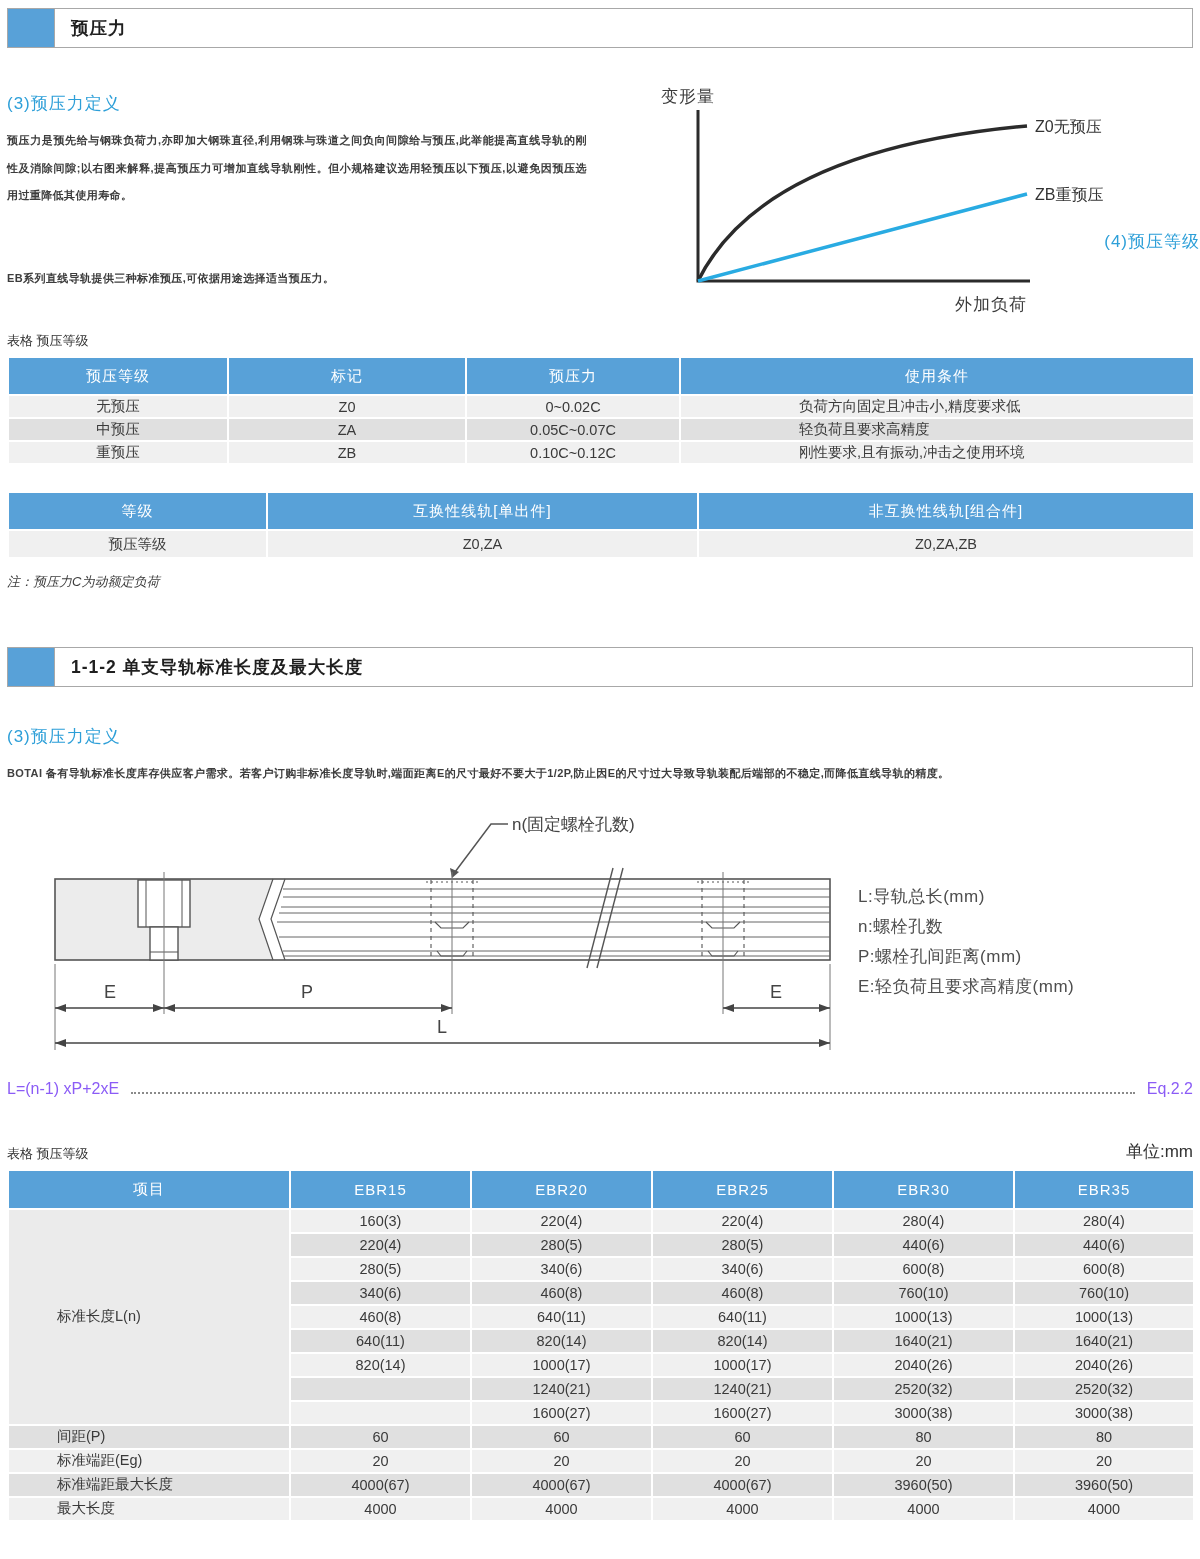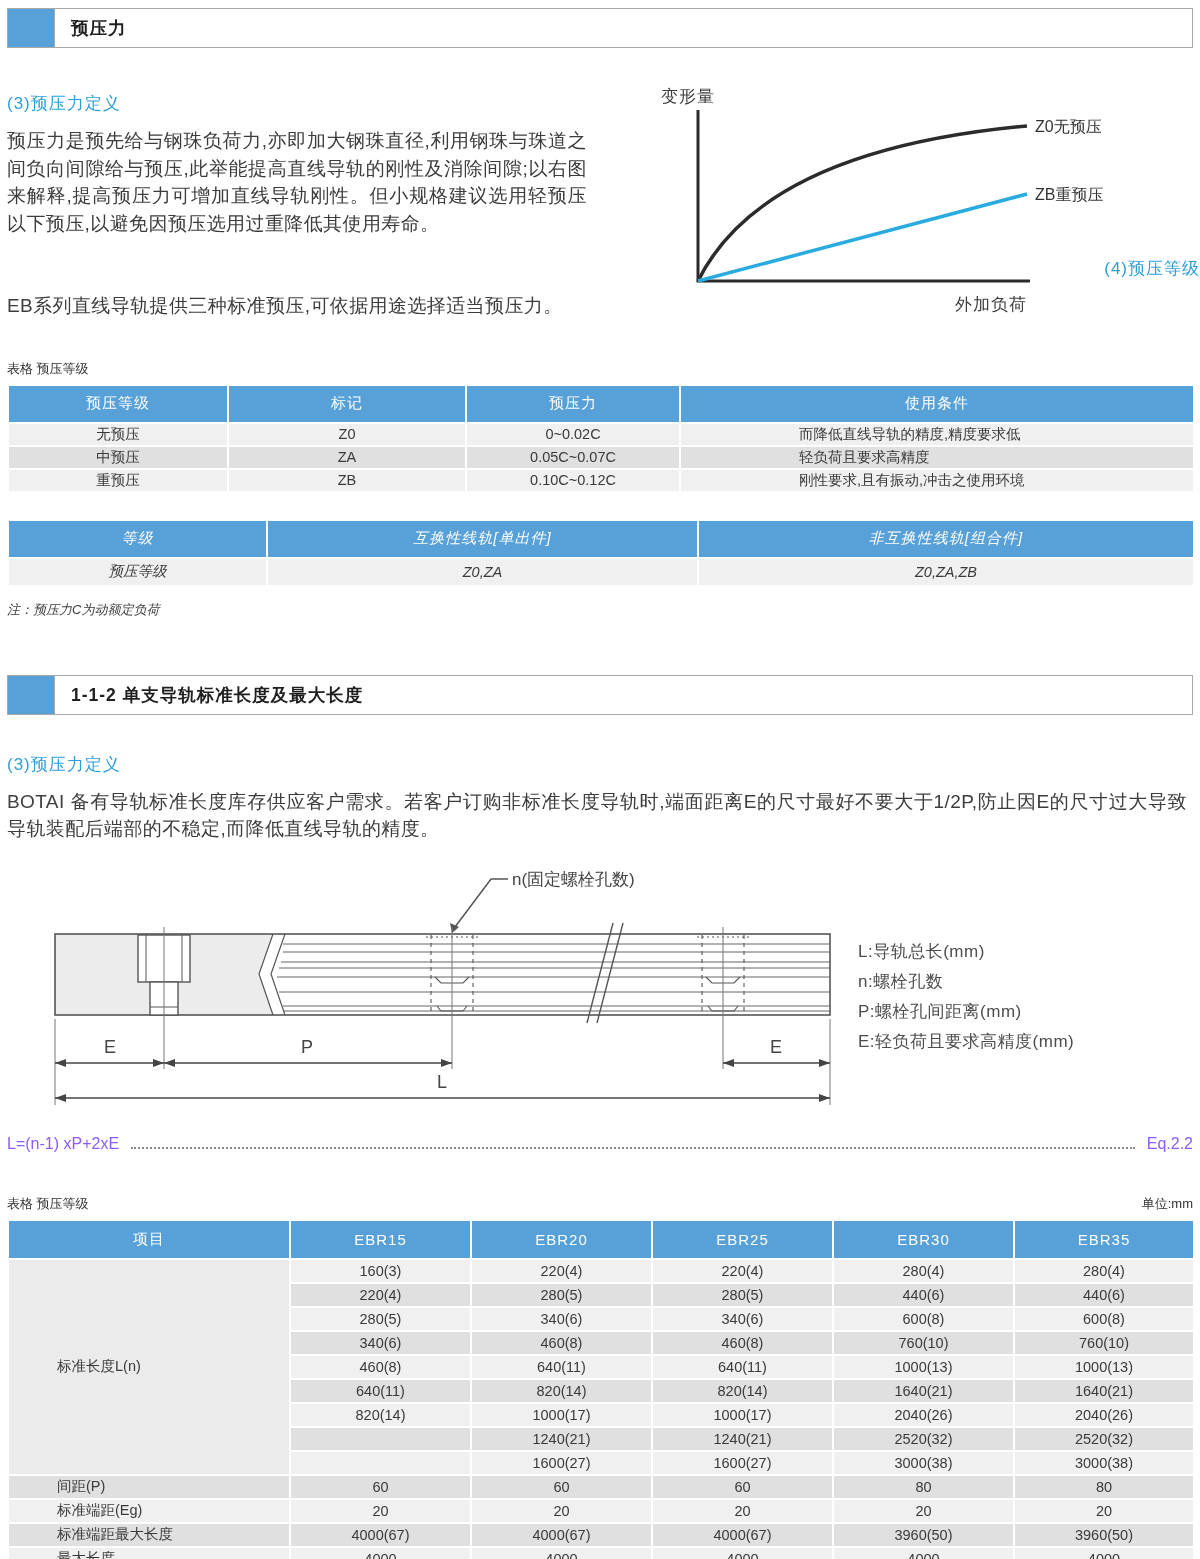--- a/index.html
+++ b/index.html
@@ -9,62 +9,62 @@
   
   .sec-bar{margin:8px 7px 0 7px;height:38px;border:1px solid #a8a8a8;display:flex;align-items:stretch;background:#fff;}
   .bar-sq{width:46px;background:#58a1d8;border-right:1px solid #a8a8a8;}
   .bar-title{display:flex;align-items:center;margin-left:16px;font-size:17.5px;font-weight:bold;color:#1f1f1f;letter-spacing:1px;}
 
   
   h3.blue{margin:0 0 0 7px;font-size:17px;font-weight:normal;color:#2d9fd8;letter-spacing:1px;}
   .h3-1{margin-top:44px !important;}
   .h3-2{margin-top:20px !important;text-align:right;}
   .h3-3{margin-top:38px !important;}
-  p.body{margin:12px 0 0 7px;width:580px;font-size:19px;line-height:27.5px;text-align:justify;color:#3c3c3c;letter-spacing:0.4px;}
+  p.body{margin:12px 0 0 7px;width:580px;font-size:11px;line-height:27.5px;text-align:justify;color:#3c3c3c;letter-spacing:0.4px;font-weight:bold;}
   p.body.wide{width:1180px;}
   .brand{color:#404040;}
 
   
   .chart{position:absolute;left:633px;top:70px;width:562px;height:252px;}
 
   
   .caption{margin:40px 0 6px 7px;font-size:13px;color:#333;}
   .note{margin:14px 0 0 7px;font-size:13px;color:#3c3c3c;font-style:italic;}
 
   
   table{border-collapse:collapse;table-layout:fixed;width:1186px;margin-left:7px;}
   th{background:#58a1d8;color:#fff;font-weight:normal;font-size:15px;height:36px;border:2px solid #fff;letter-spacing:1px;padding:0;}
   td{font-size:14.5px;text-align:center;height:20px;border:2px solid #fff;padding:1px 4px;color:#3a3a3a;}
   tr.light td{background:#f0f0f0;}
   tr.dark td{background:#e0e0e0;}
   #table1{margin-top:0;}
   #table1 td{height:19px;}
   #table1 td:nth-child(4){text-align:left;padding-left:118px;}
-  #table2{margin-top:26px;font-style:italic;}
+  #table2{margin-top:26px;}
   #table2 td{height:24px;}
   #table3 th{height:37px;}
   #table3 td{height:20px;font-size:14.5px;}
   tr td.span-label{background:#ebebeb;text-align:left;padding-left:48px;font-size:14.5px;}
   #table3 td.rl{text-align:left;padding-left:48px;}
 
   
   #bar2{margin-top:56px;}
 
   
   .diagram{position:relative;margin:14px 0 0 7px;width:1186px;height:252px;}
   .diagram svg{display:block;}
   .legend{position:absolute;left:851px;top:80px;font-size:17px;color:#4d4d4d;line-height:30px;letter-spacing:0.5px;}
 
   
   .formula{display:flex;align-items:baseline;margin:26px 7px 0 7px;font-size:16px;color:#8b5cf6;}
   .dotlead{flex:1;border-bottom:2px dotted #8a8a8a;margin:0 12px 4px 12px;height:1px;}
 
   .caption-row{display:flex;justify-content:space-between;align-items:flex-end;margin:42px 7px 6px 7px;}
   .caption-row .cap{font-size:13px;color:#333;}
-  .caption-row .unit{font-size:13px;color:#333;}
+  .caption-row .unit{font-size:17px;color:#333;}
 </style>
 </head>
 <body>
 
 <div class="page">
 
   <div class="sec-bar">
     <div class="bar-sq"></div>
     <div class="bar-title">预压力</div>
   </div>
@@ -101,21 +101,21 @@
           <th>标记</th>
           <th>预压力</th>
           <th>使用条件</th>
         </tr>
       </thead>
     <tbody>
         <tr class="light">
           <td>无预压</td>
           <td>Z0</td>
           <td>0~0.02C</td>
-          <td>而降低直线导轨的精度,精度要求低</td>
+          <td>负荷方向固定且冲击小,精度要求低</td>
         </tr>
         <tr class="dark">
           <td>中预压</td>
           <td>ZA</td>
           <td>0.05C~0.07C</td>
           <td>轻负荷且要求高精度</td>
         </tr>
         <tr class="light">
           <td>重预压</td>
           <td>ZB</td>

